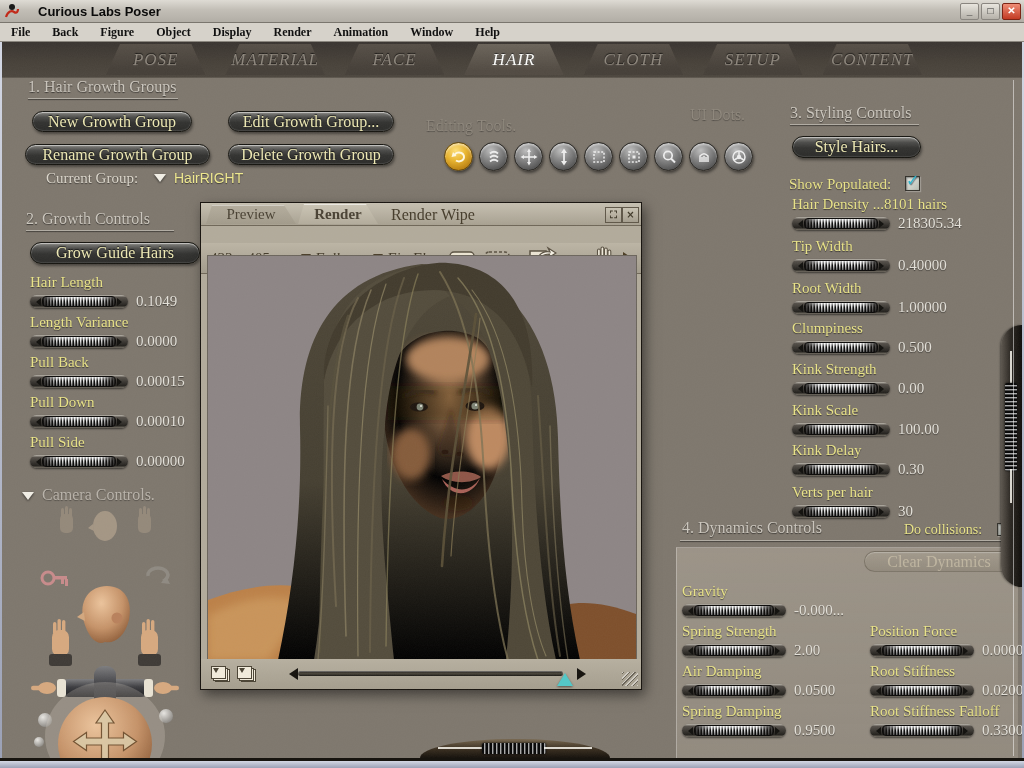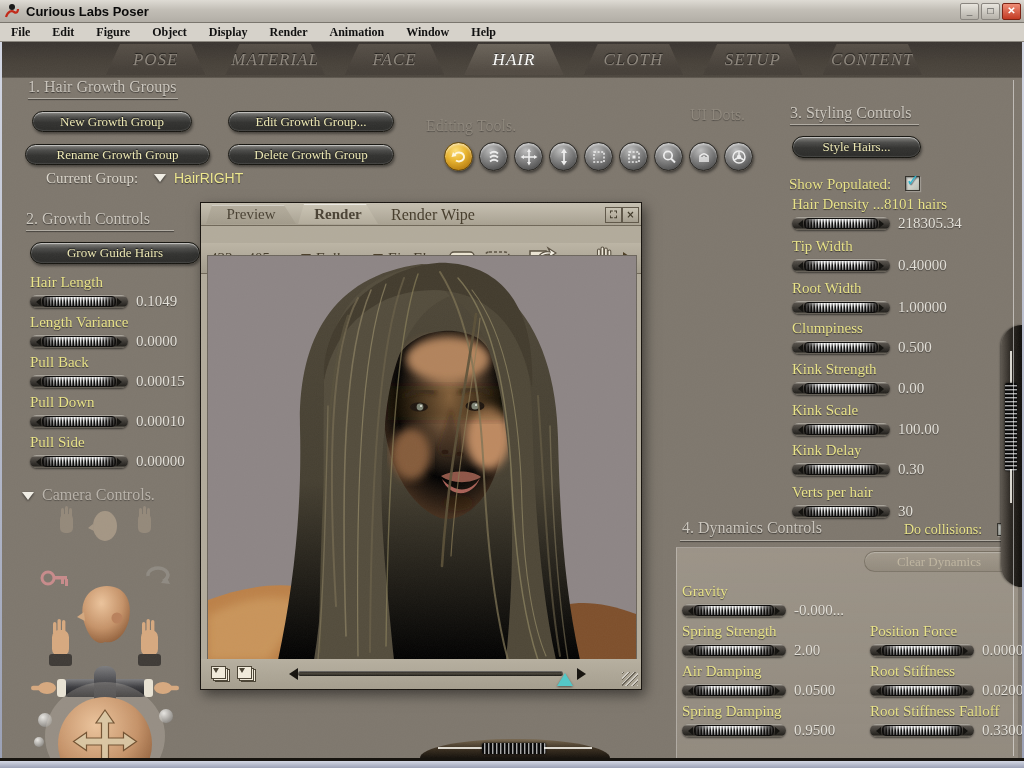--- a/index.html
+++ b/index.html
@@ -1,39 +1,39 @@
 <!DOCTYPE html>
 <html><head>
 <meta charset="utf-8">
 <style>
   html,body{margin:0;padding:0;background:#000;}
   #app{position:relative;width:1024px;height:768px;overflow:hidden;font-family:"Liberation Serif","DejaVu Serif",serif;background:#7e776d;}
   
-  #titlebar{position:absolute;left:0;top:0;width:1024px;height:22px;background:linear-gradient(180deg,#dedbd4 0%,#c2beb6 45%,#b2aea6 100%);border-bottom:1px solid #7a766e;display:flex;align-items:center;font-family:"Liberation Sans",sans-serif;}
+  #titlebar{position:absolute;left:0;top:0;width:1024px;height:22px;background:linear-gradient(180deg,#dedbd4 0%,#c2beb6 45%,#b2aea6 100%);border-bottom:1px solid #7a766e;display:flex;align-items:center;font-family:"Liberation Sans",sans-serif;gap:12px;}
   #titlebar .ttext{font-weight:bold;font-size:13px;color:#0a0a0a;margin-left:6px;}
   #appicon{width:16px;height:16px;margin-left:4px;}
   #winbtns{position:absolute;right:3px;top:3px;display:flex;gap:2px;}
   .wbtn{width:17px;height:15px;border:1px solid #8a8680;border-radius:2px;background:linear-gradient(180deg,#e8e5de,#b5b1a9);font:bold 10px "Liberation Sans",sans-serif;color:#2c2c2c;text-align:center;line-height:13px;}
   .wbtn.close{background:linear-gradient(180deg,#ef8d76,#c23b24);color:#fff;border-color:#7c2415;}
   #menubar{position:absolute;left:0;top:23px;width:1024px;height:18px;background:#d6d2ca;border-bottom:1px solid #8a867e;display:flex;align-items:center;font-family:Liberation Serif, serif;}
   .mitem{font-weight:bold;font-size:12px;color:#111;padding:0 11px;}
   
   #main{position:absolute;left:2px;top:42px;width:1020px;height:716px;overflow:hidden;
     background:
      radial-gradient(ellipse 420px 300px at 6% 88%,rgba(190,183,173,.55),rgba(190,183,173,0) 70%),
      radial-gradient(ellipse 500px 380px at 2% 45%,rgba(170,163,153,.35),rgba(170,163,153,0) 70%),
      linear-gradient(105deg,#979087 0%,#867f75 30%,#797268 55%,#6e6必75f 80%,#6b655c 100%);
     background-color:#7e776d;}
   #tabstrip{position:absolute;left:0;top:0;width:1020px;height:35px;background:linear-gradient(180deg,#393430,#474139 60%,#4c463e);border-bottom:1px solid #5d574e;}
   #tabs{position:absolute;left:104px;top:2px;width:816px;height:31px;display:flex;gap:20px;}
   .tab{flex:1;position:relative;clip-path:polygon(14px 0,calc(100% - 14px) 0,100% 100%,0 100%);background:linear-gradient(180deg,#564f47,#453f38 80%);display:flex;align-items:center;justify-content:center;font-style:italic;font-size:17px;letter-spacing:1px;color:#8d867c;text-shadow:0 -1px 1px rgba(0,0,0,.7),0 1px 1px rgba(255,255,255,.08);}
   .tab.active{background:linear-gradient(180deg,#6b645a,#514a42 85%);color:#fdfdfb;text-shadow:0 0 3px rgba(255,255,255,.35),0 -1px 1px rgba(0,0,0,.8);}
   .sechead{position:absolute;font-size:16px;color:#cbc6bd;text-shadow:0 1px 1px rgba(0,0,0,.55);}
   .secline{position:absolute;height:1px;background:#b2ada4;box-shadow:0 1px 1px rgba(0,0,0,.5);}
-  .pbtn{position:absolute;border-radius:11px;border:1px solid #15140f;background:linear-gradient(180deg,#878682 0%,#4b4b49 28%,#323230 55%,#2a2a28 100%);box-shadow:inset 0 1px 1px rgba(255,255,255,.55),inset 0 -1px 1px rgba(255,255,255,.12),1px 2px 3px rgba(0,0,0,.45);color:#eee9b4;font-size:13px;text-align:center;text-shadow:0 -1px 1px rgba(0,0,0,.8);}
+  .pbtn{position:absolute;border-radius:11px;border:1px solid #15140f;background:linear-gradient(180deg,#878682 0%,#4b4b49 28%,#323230 55%,#2a2a28 100%);box-shadow:inset 0 1px 1px rgba(255,255,255,.55),inset 0 -1px 1px rgba(255,255,255,.12),1px 2px 3px rgba(0,0,0,.45);color:#eee9b4;font-size:16px;text-align:center;text-shadow:0 -1px 1px rgba(0,0,0,.8);}
   .pbtn.ghost{background:linear-gradient(180deg,rgba(166,158,144,.6),rgba(138,130,116,.5));color:rgba(222,212,184,.55);border:1px solid rgba(96,89,77,.55);box-shadow:inset 0 1px 1px rgba(255,255,255,.25);text-shadow:none;}
   .ylabel{position:absolute;font-size:15px;color:#e9e388;text-shadow:0 1px 1px rgba(0,0,0,.55);}
   .wlabel{position:absolute;font-size:15px;color:#ddd8cd;text-shadow:0 1px 1px rgba(0,0,0,.5);}
   .faded{color:#8e877c;text-shadow:0 1px 1px rgba(0,0,0,.35);}
   .drow{position:absolute;}
   .dlabel{font-size:15px;color:#e9e388;text-shadow:0 1px 1px rgba(0,0,0,.55);margin-bottom:2px;}
   .dline{display:flex;align-items:center;}
   .dial{width:94px;height:13px;display:flex;align-items:center;border-radius:7px;padding:0 2px;background:linear-gradient(180deg,#bdb8ae,#55504a 18%,#23211d 82%,#756f64);box-shadow:0 1px 2px rgba(0,0,0,.55);}
   .da{width:0;height:0;border:4px solid transparent;}
   .da.l{border-right:5px solid #11100d;margin-right:1px;}
@@ -96,21 +96,21 @@
     <span class="ttext">Curious Labs Poser</span>
     <div id="winbtns">
       <div class="wbtn">_</div>
       <div class="wbtn">□</div>
       <div class="wbtn close">✕</div>
     </div>
   </div>
 
   <div id="menubar">
     <span class="mitem">File</span>
-    <span class="mitem">Edit</span>
+    <span class="mitem">Back</span>
     <span class="mitem">Figure</span>
     <span class="mitem">Object</span>
     <span class="mitem">Display</span>
     <span class="mitem">Render</span>
     <span class="mitem">Animation</span>
     <span class="mitem">Window</span>
     <span class="mitem">Help</span>
   </div>
 
   <div id="main">

